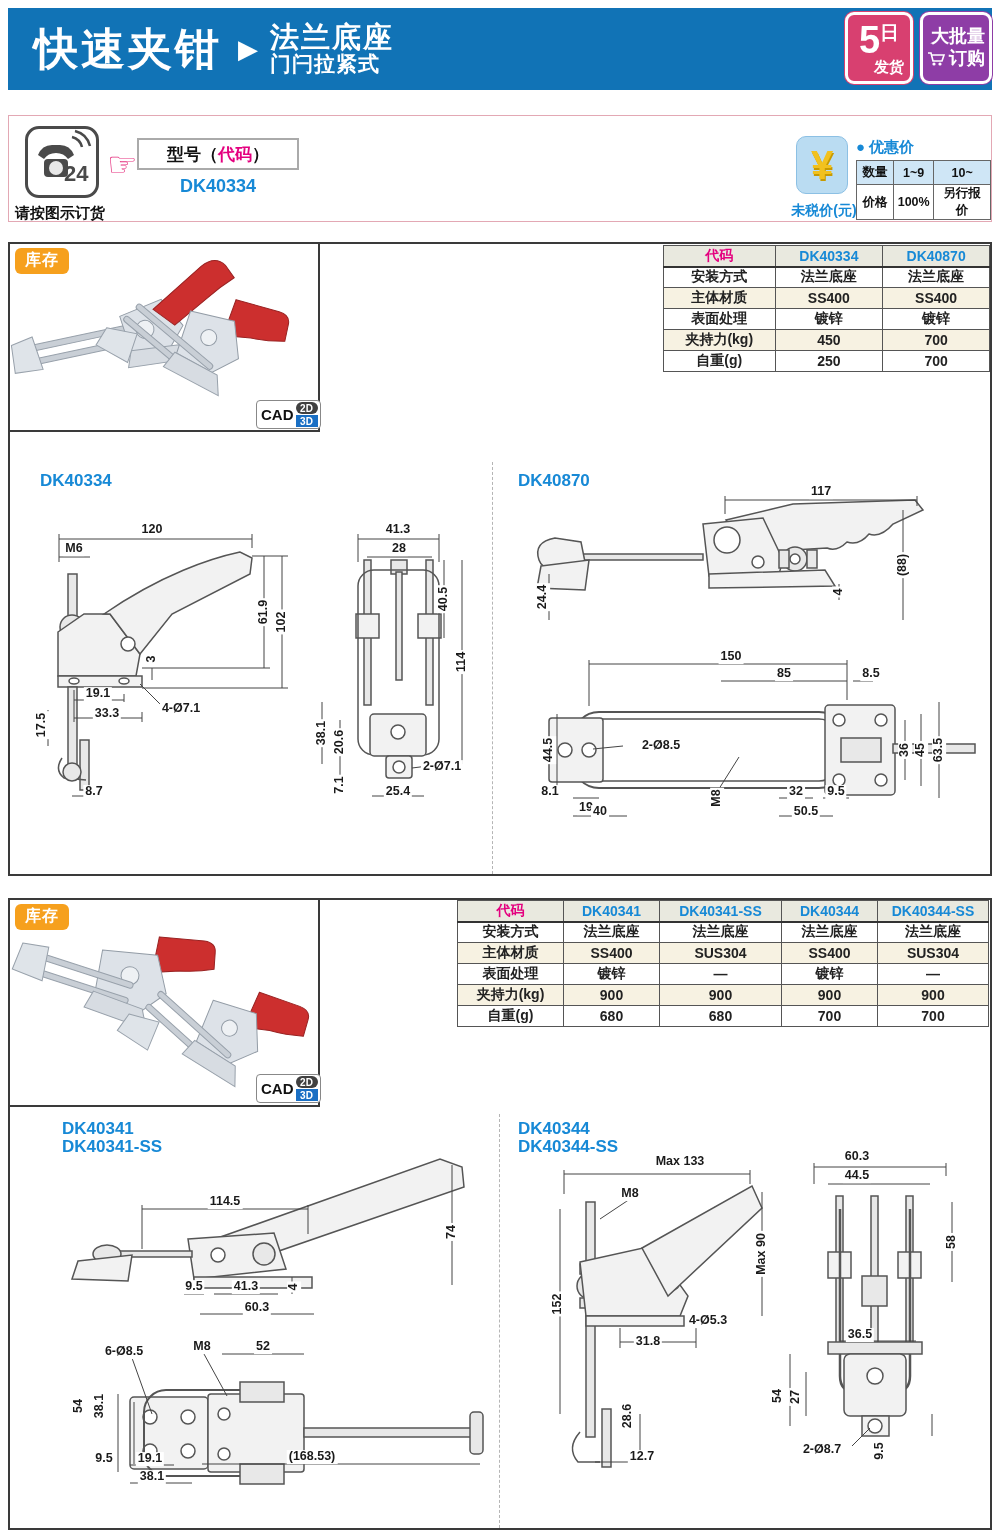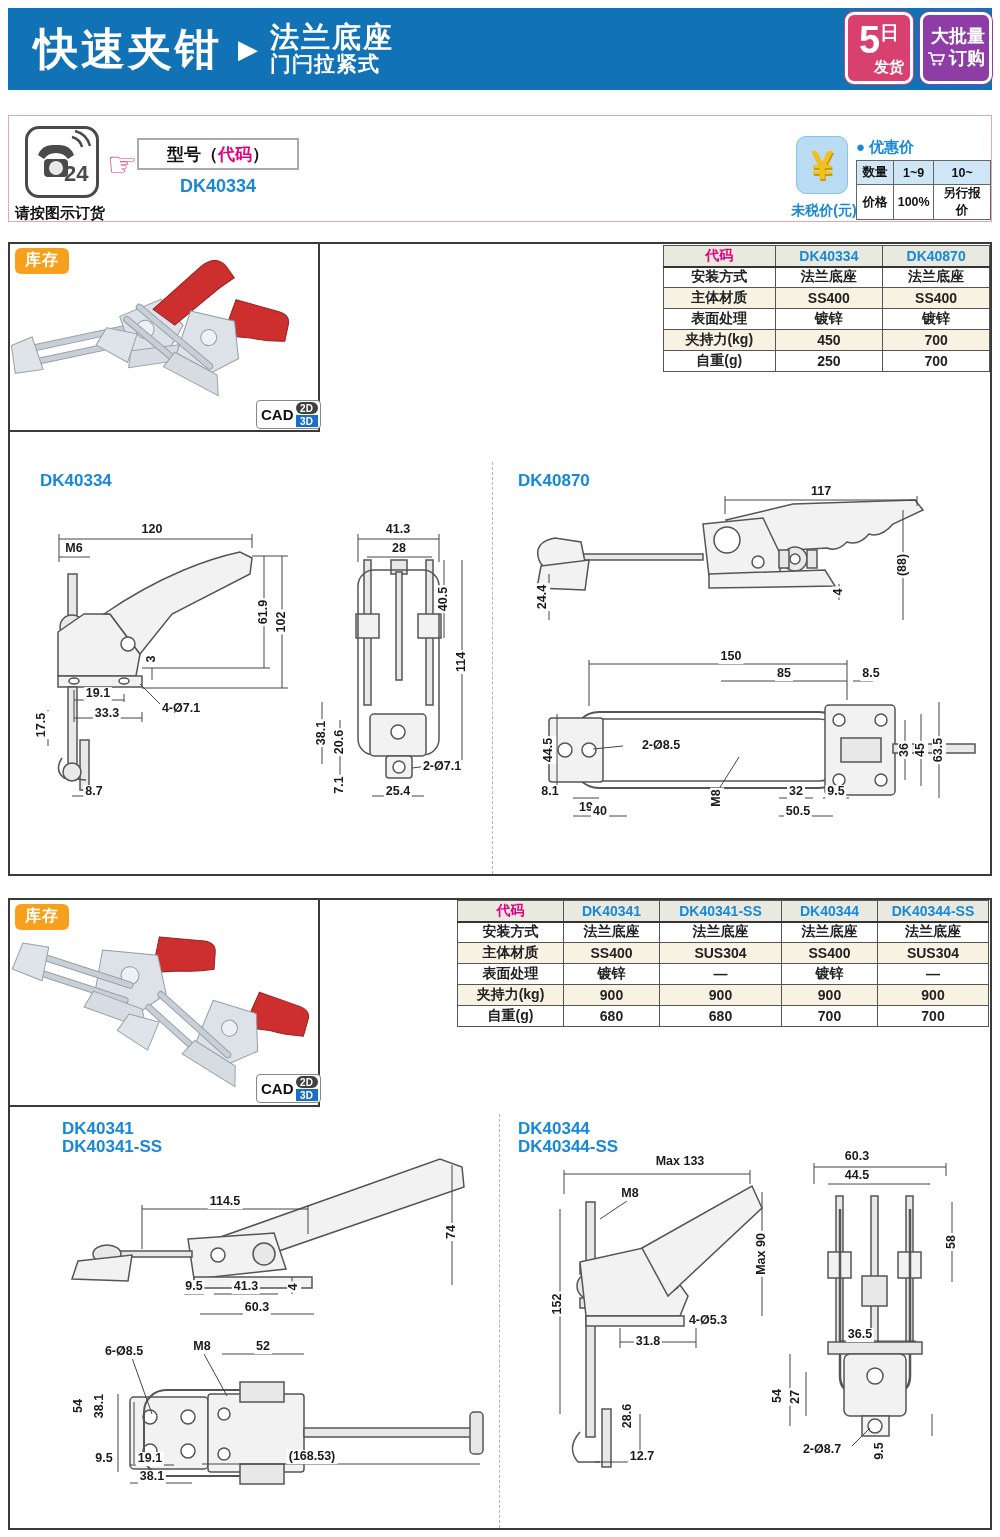--- a/index.html
+++ b/index.html
@@ -379,21 +379,21 @@
         <span class="dim" style="left: 168px; top: 284px;">2-Ø8.5</span>
         <span class="dim rot" style="left: 412px; top: 288px;">36</span>
         <span class="dim rot" style="left: 428px; top: 288px;">45</span>
         <span class="dim rot" style="left: 446px; top: 288px;">63.5</span>
         <span class="dim" style="left: 57px; top: 330px;">8.1</span>
         <span class="dim" style="left: 93px; top: 330px; margin-top: 16px;">19</span>
         <span class="dim" style="left: 107px; top: 350px;">40</span>
         <span class="dim rot" style="left: 224px; top: 336px;">M8</span>
         <span class="dim" style="left: 303px; top: 330px;">32</span>
         <span class="dim" style="left: 343px; top: 330px;">9.5</span>
-        <span class="dim" style="left: 305px; top: 350px;">50.5</span>
+        <span class="dim" style="left: 313px; top: 350px;">50.5</span>
       </div>
   </div>
 
   <div class="section s2">
     <div class="photo-box">
       <svg width="308" height="205" viewBox="0 0 308 205">
         <g transform="translate(8,18) rotate(18 90 80)">
           <path d="M120,6 L164,-4 Q176,-6 178,4 L182,20 Q166,28 150,32 L124,42 Z" fill="#cc2f2e" stroke="#992222"></path>
           <path d="M70,36 L124,24 L144,58 L126,82 L76,80 Z" fill="#dde2e8" stroke="#939ca6"></path>
           <circle cx="104" cy="52" r="9" fill="#eef1f4" stroke="#939ca6"></circle>

